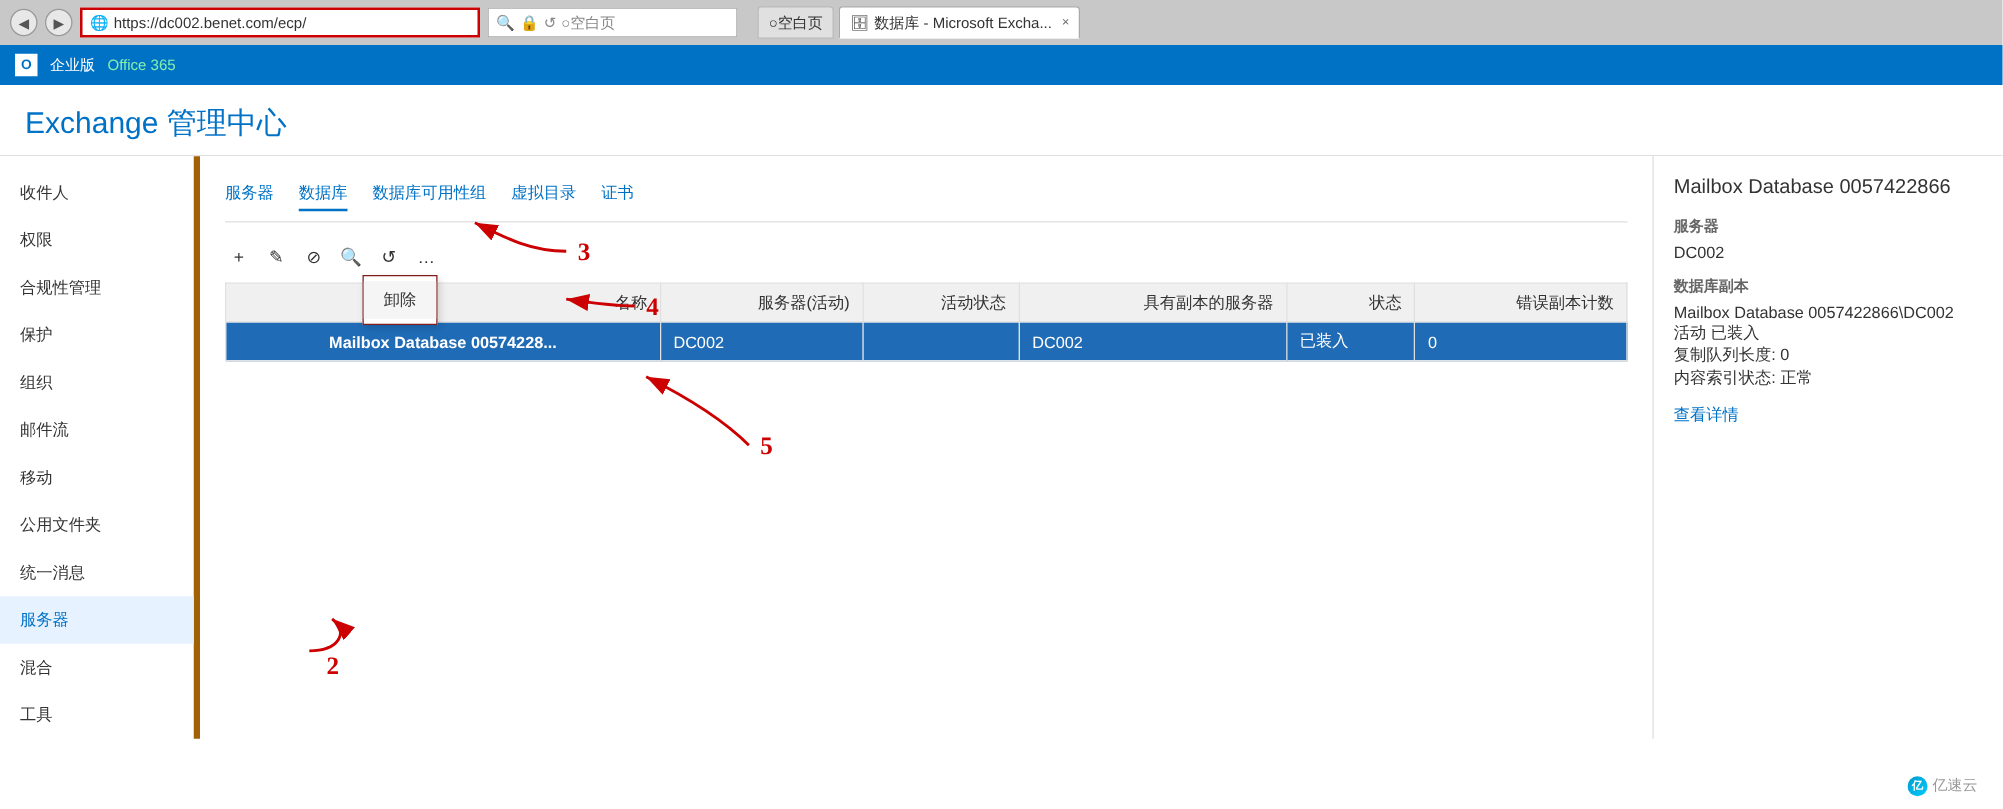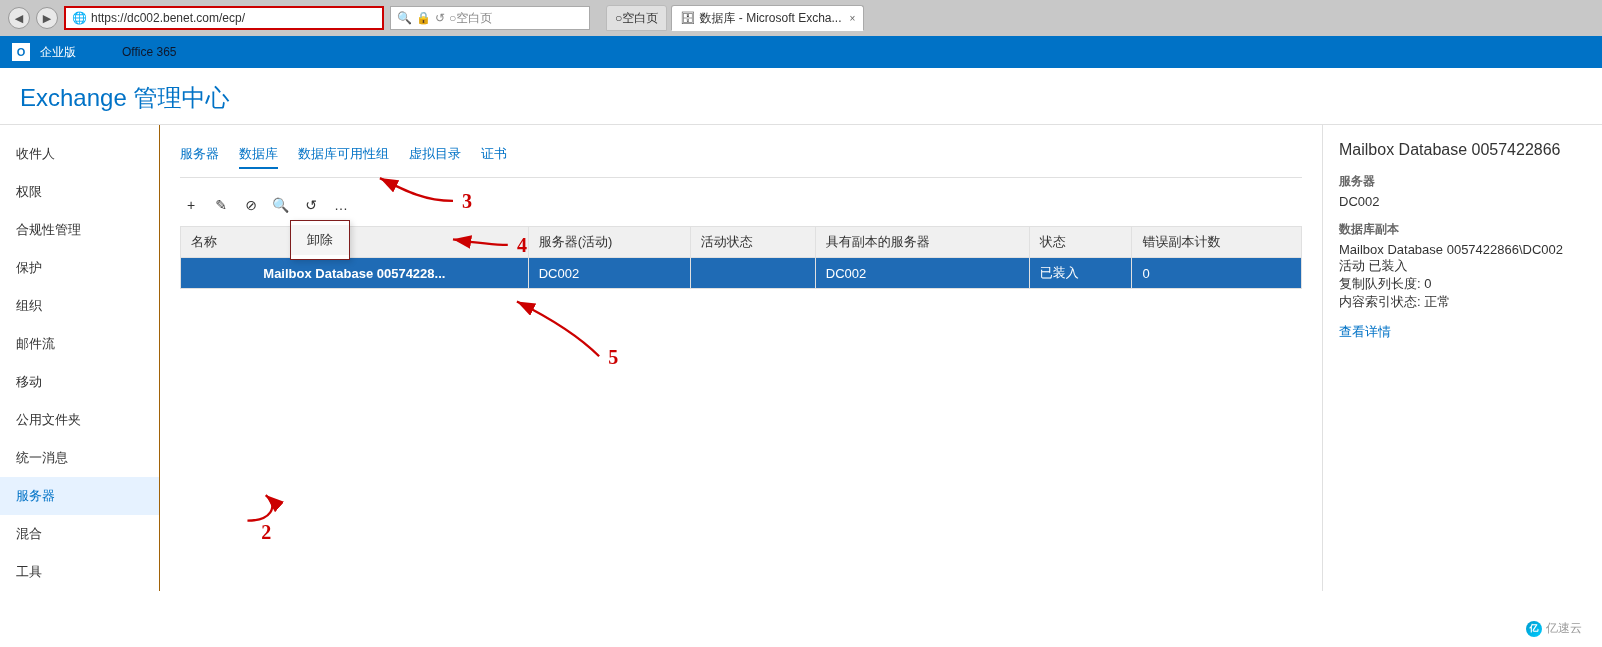--- a/index.html
+++ b/index.html
@@ -89,21 +89,21 @@
     .office-logo {
       width: 18px; height: 18px;
       background: white;
       display: flex; align-items: center; justify-content: center;
       font-size: 11px; font-weight: bold; color: #0072c6;
     }
     .office-edition {
       color: white; font-size: 12px;
     }
     .office-365 {
-      color: #0f172a; font-size: 12px; margin-left: 36px;
+      color: #86efac; font-size: 12px;
     }
 
     
     .page-title-bar {
       background: white;
       padding: 14px 20px 10px 20px;
       border-bottom: 1px solid #e0e0e0;
     }
     .page-title {
       font-size: 24px;
@@ -115,21 +115,21 @@
     .main-content {
       display: flex;
       flex: 1;
       background: white;
     }
 
     
     .sidebar {
       width: 160px;
       background: white;
-      border-right: 1px solid #a16207;
+      border-right: 5px solid #a16207;
       padding-top: 10px;
     }
     .sidebar-item {
       padding: 10px 16px;
       font-size: 13px;
       color: #333;
       cursor: pointer;
     }
     .sidebar-item.active {
       background: #e6f2ff;
@@ -205,21 +205,21 @@
     
     .data-table {
       width: 100%;
       border-collapse: collapse;
       font-size: 13px;
     }
     .data-table th {
       background: #f0f0f0;
       border: 1px solid #e0e0e0;
       padding: 6px 10px;
-      text-align: left;
+      text-align: right;
       font-weight: normal;
       color: #333;
     }
     .data-table td {
       border: 1px solid #e0e0e0;
       padding: 6px 10px;
       color: #333;
     }
     .data-table tr.selected td {
       background: #1f6bb5;

